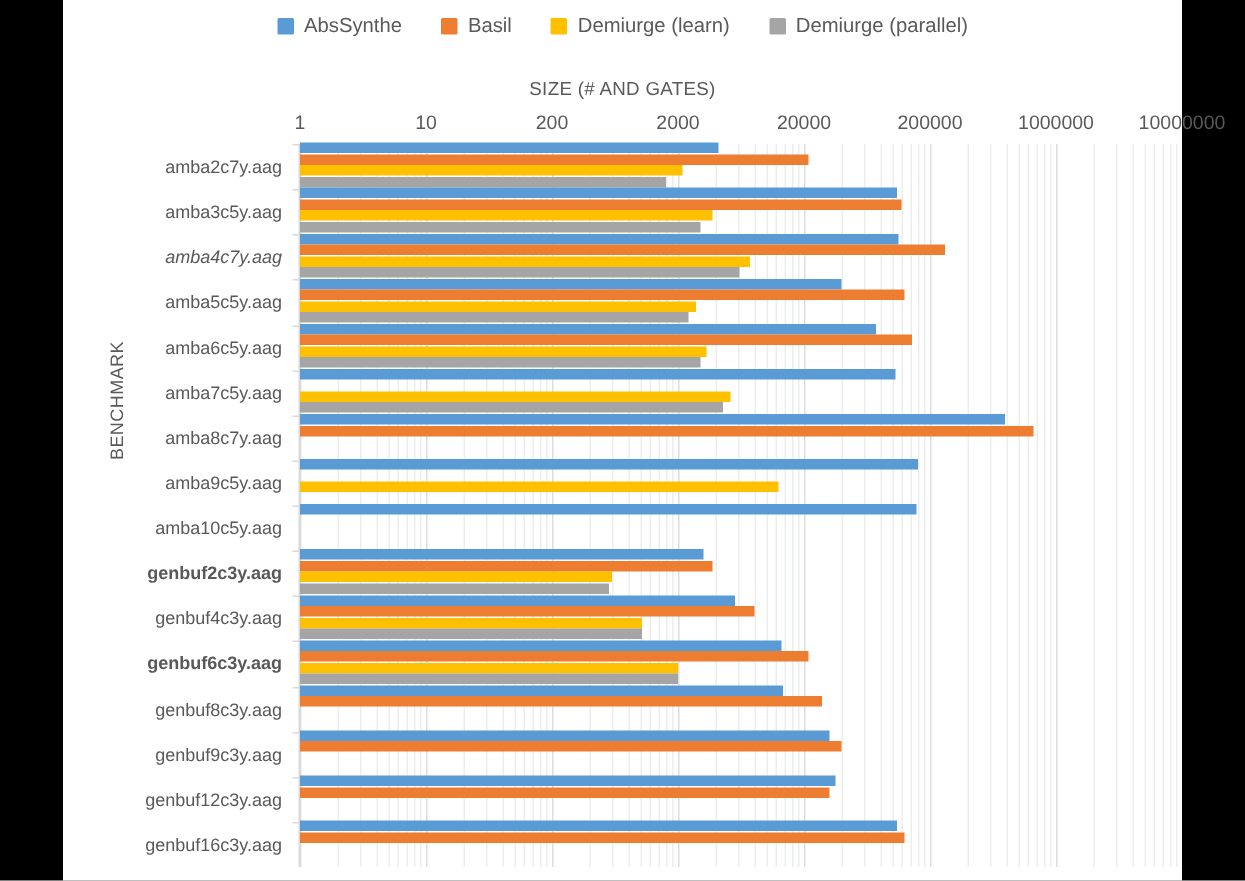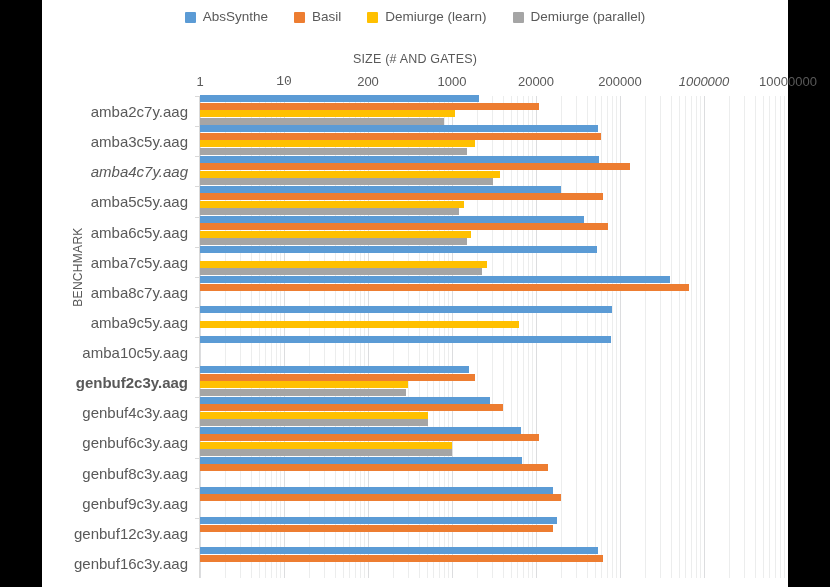--- a/index.html
+++ b/index.html
@@ -60,21 +60,21 @@
   }
   .bar{position:absolute;left:0;height:7px;border-radius:0;}
   .bar.s0{background:#5b9bd5;}
   .bar.s1{background:#ed7d31;}
   .bar.s2{background:#ffc000;}
   .bar.s3{background:#a5a5a5;}
 
   
   #y-labels{position:absolute;left:0;top:96px;width:158px;height:482px;}
   .y-label{
-    position:absolute;right:12px;font-size:15px;color:#595959;
+    position:absolute;right:12px;font-size:12px;color:#595959;
     white-space:nowrap;transform:translateY(-50%);
   }
 </style>
 </head>
 <body>
 
 <div id="chart-root">
 
   <div id="legend">
       <div class="legend-item">
@@ -94,42 +94,42 @@
         <span class="legend-label">Demiurge (parallel)</span>
       </div>
     </div>
 
   <div id="x-axis-title">SIZE (# AND GATES)</div>
 
   <div id="y-axis-title">BENCHMARK</div>
 
   <div id="x-ticks">
       <div class="x-tick" style="left: 158px;">1</div>
-      <div class="x-tick" style="left: 242px; font-family: Liberation Mono, monospace;">10</div>
+      <div class="x-tick" style="left: 242px;">10</div>
       <div class="x-tick" style="left: 326px;">200</div>
-      <div class="x-tick" style="left: 410px;">1000</div>
+      <div class="x-tick" style="left: 410px;">2000</div>
       <div class="x-tick" style="left: 494px;">20000</div>
       <div class="x-tick" style="left: 578px;">200000</div>
-      <div class="x-tick" style="left: 662px; font-style: italic;">1000000</div>
+      <div class="x-tick" style="left: 662px;">1000000</div>
       <div class="x-tick" style="left: 746px;">10000000</div>
     </div>
 
   <div id="y-labels">
       <div class="y-label" style="top: 15.0625px;">amba2c7y.aag</div>
       <div class="y-label" style="top: 45.1875px;">amba3c5y.aag</div>
       <div class="y-label" style="top: 75.3125px; font-style: italic;">amba4c7y.aag</div>
       <div class="y-label" style="top: 105.438px;">amba5c5y.aag</div>
       <div class="y-label" style="top: 135.562px;">amba6c5y.aag</div>
       <div class="y-label" style="top: 165.688px;">amba7c5y.aag</div>
       <div class="y-label" style="top: 195.812px;">amba8c7y.aag</div>
       <div class="y-label" style="top: 225.938px;">amba9c5y.aag</div>
       <div class="y-label" style="top: 256.062px;">amba10c5y.aag</div>
       <div class="y-label" style="top: 286.188px; font-weight: bold;">genbuf2c3y.aag</div>
       <div class="y-label" style="top: 316.312px;">genbuf4c3y.aag</div>
-      <div class="y-label" style="top: 346.438px;">genbuf6c3y.aag</div>
+      <div class="y-label" style="top: 346.438px; font-weight: bold;">genbuf6c3y.aag</div>
       <div class="y-label" style="top: 376.562px;">genbuf8c3y.aag</div>
       <div class="y-label" style="top: 406.688px;">genbuf9c3y.aag</div>
       <div class="y-label" style="top: 436.812px;">genbuf12c3y.aag</div>
       <div class="y-label" style="top: 466.938px;">genbuf16c3y.aag</div>
     </div>
 
   <div id="plot">
     <div id="gridlines">
         <div class="grid-minor" style="left: 25px;"></div>
         <div class="grid-minor" style="left: 40px;"></div>

